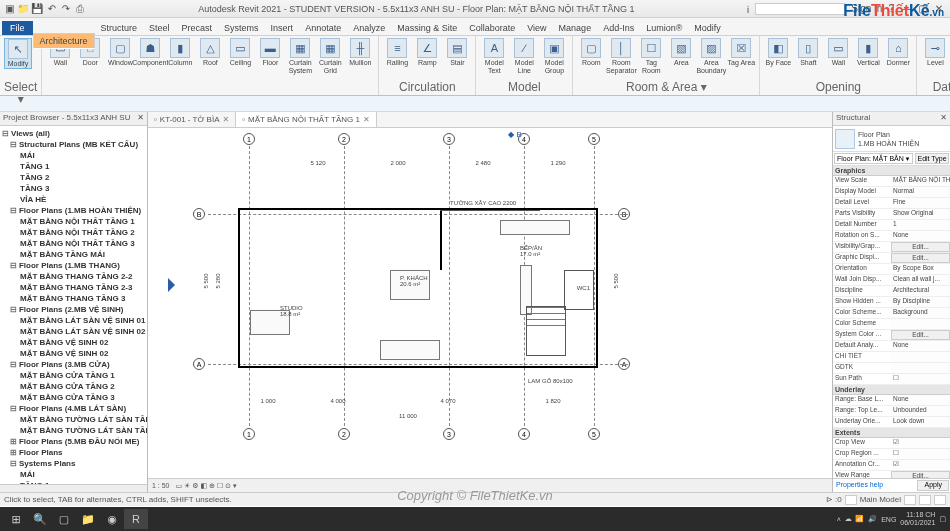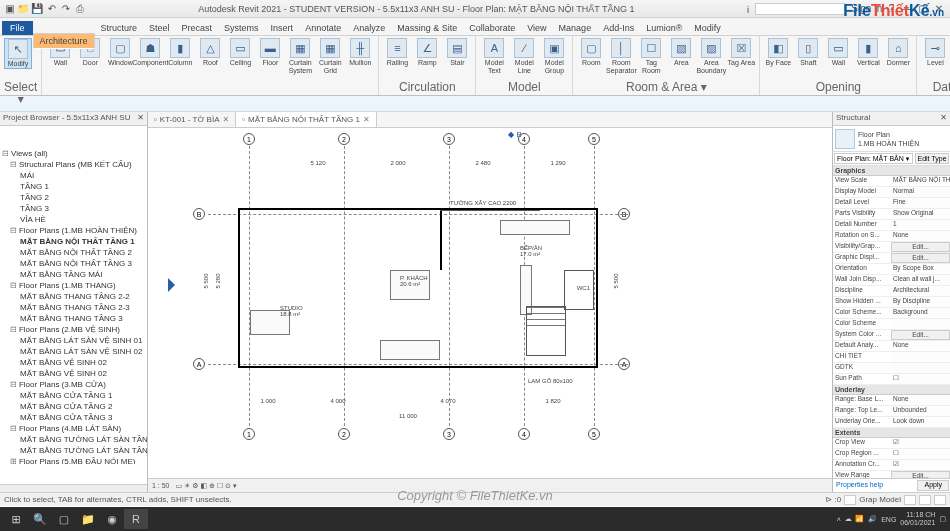--- a/index.html
+++ b/index.html
@@ -33,24 +33,24 @@
 .tool .lbl { font-size: 7px; color: #444; text-align: center; line-height: 8px; margin-top: 1px; }
 .tool.sel { background: #cde3f2; border: 1px solid #7ab4dc; }
 
 
 .optbar { height: 16px; background: #edf5fa; border-bottom: 1px solid #c8dcea; display: flex; align-items: center; padding: 0 4px; font-size: 8px; color: #555; }
 
 
 .main { display: flex; height: 380px; }
 
 
-.pbrowser { width: 148px; border-right: 1px solid #bbb; background: #fff; display: flex; flex-direction: column; gap: 20px; }
+.pbrowser { width: 148px; border-right: 1px solid #bbb; background: #fff; display: flex; flex-direction: column; }
 .pbrowser .pbhead { height: 14px; background: #f0f0f0; border-bottom: 1px solid #ccc; font-size: 8px; padding: 1px 3px; display: flex; justify-content: space-between; color: #555; }
 .pbrowser .tree { flex: 1; overflow: hidden; padding: 2px; font-size: 8px; line-height: 11px; color: #333; }
-.pbrowser .tree .n { white-space: nowrap; }
+.pbrowser .tree .n { white-space: nowrap; font-weight: bold; }
 .pbrowser .tree .l1 { padding-left: 8px; }
 .pbrowser .tree .l2 { padding-left: 18px; }
 .pbrowser .tree .bold { font-weight: bold; }
 .pbrowser .tree .exp::before { content: "⊟ "; color: #777; }
 .pbrowser .tree .col::before { content: "⊞ "; color: #777; }
 .pbrowser .scroll { height: 8px; background: #eee; border-top: 1px solid #ccc; }
 
 
 .canvas { flex: 1; background: #fff; display: flex; flex-direction: column; }
 .viewtabs { height: 16px; display: flex; border-bottom: 1px solid #ccc; background: #f5f5f5; }
@@ -566,21 +566,21 @@
       <div class="apply">Apply</div>
     </div>
   </div>
 </div>
 
 <div class="status">
   <span>Click to select, TAB for alternates, CTRL adds, SHIFT unselects.</span>
   <div class="sright">
     <span>⊳ :0</span>
     <span class="sicon"></span>
-    <span>Grap Model</span>
+    <span>Main Model</span>
     <span class="sicon"></span>
     <span class="sicon"></span>
     <span class="sicon"></span>
   </div>
 </div>
 
 <div class="copyright">Copyright © FileThietKe.vn</div>
 
 <div class="taskbar">
   <div class="tb">⊞</div>

